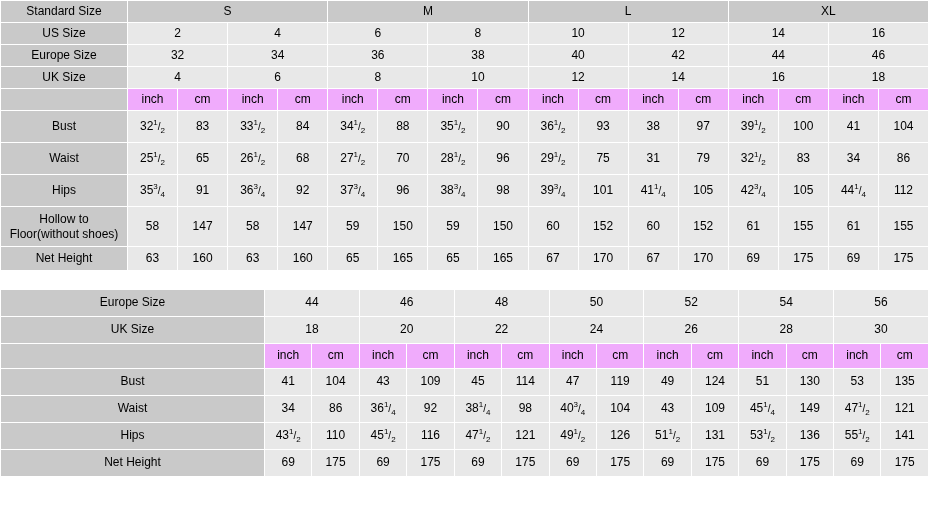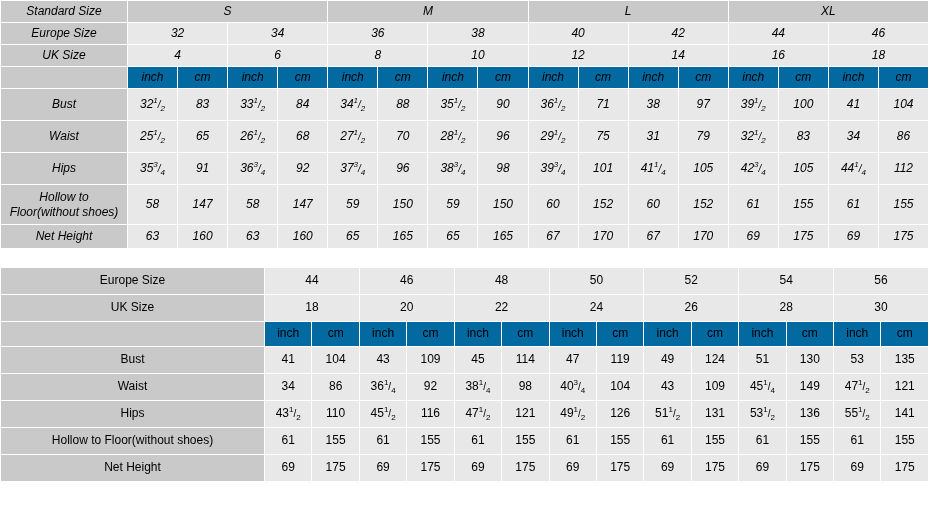--- a/index.html
+++ b/index.html
@@ -31,21 +31,21 @@
     font-size: 12px;
     line-height: 1.15;
   }
   .hdr {
     background: #c9c9c9;
   }
   .cell {
     background: #e8e8e8;
   }
   .unit {
-    background: #0369a1;
+    background: #f0abfc;
     font-size: 11px;
   }
   .blank {
     background: #c9c9c9;
   }
   .gap {
     height: 18px;
     background: #ffffff;
   }
   .frac {
@@ -60,21 +60,21 @@
   }
   .frac sub {
     font-size: 8px;
     vertical-align: sub;
     line-height: 0;
   }
   .slash {
     font-size: 10px;
   }
   
-  #table1 { width: 929px; font-style: italic; }
+  #table1 { width: 929px; }
   #table1 td.lblcol { width: 126px; }
   #table1 td.datacol { width: 50px; }
   #table1 tr.r-std td { height: 21px; }
   #table1 tr.r-us td { height: 21px; }
   #table1 tr.r-eu td { height: 21px; }
   #table1 tr.r-uk td { height: 21px; }
   #table1 tr.r-unit td { height: 21px; }
   #table1 tr.r-data td { height: 31px; }
   #table1 tr.r-hollow td { height: 39px; }
   #table1 tr.r-net td { height: 23px; }
@@ -93,20 +93,31 @@
 <div class="wrap">
 
   <table id="table1" class="size-table">
     <tbody>
       <tr class="r-std">
         <td class="hdr lblcol">Standard Size</td>
         <td class="hdr" colspan="4">S</td>
         <td class="hdr" colspan="4">M</td>
         <td class="hdr" colspan="4">L</td>
         <td class="hdr" colspan="4">XL</td>
+      </tr>
+      <tr class="r-us">
+        <td class="hdr lblcol">US Size</td>
+        <td class="cell" colspan="2">2</td>
+        <td class="cell" colspan="2">4</td>
+        <td class="cell" colspan="2">6</td>
+        <td class="cell" colspan="2">8</td>
+        <td class="cell" colspan="2">10</td>
+        <td class="cell" colspan="2">12</td>
+        <td class="cell" colspan="2">14</td>
+        <td class="cell" colspan="2">16</td>
       </tr>
       <tr class="r-eu">
         <td class="hdr lblcol">Europe Size</td>
         <td class="cell" colspan="2">32</td>
         <td class="cell" colspan="2">34</td>
         <td class="cell" colspan="2">36</td>
         <td class="cell" colspan="2">38</td>
         <td class="cell" colspan="2">40</td>
         <td class="cell" colspan="2">42</td>
         <td class="cell" colspan="2">44</td>
@@ -146,21 +157,21 @@
         <td class="hdr lblcol">Bust</td>
         <td class="cell">32<span class="frac"><sup>1</sup><span class="slash">/</span><sub>2</sub></span></td>
         <td class="cell">83</td>
         <td class="cell">33<span class="frac"><sup>1</sup><span class="slash">/</span><sub>2</sub></span></td>
         <td class="cell">84</td>
         <td class="cell">34<span class="frac"><sup>1</sup><span class="slash">/</span><sub>2</sub></span></td>
         <td class="cell">88</td>
         <td class="cell">35<span class="frac"><sup>1</sup><span class="slash">/</span><sub>2</sub></span></td>
         <td class="cell">90</td>
         <td class="cell">36<span class="frac"><sup>1</sup><span class="slash">/</span><sub>2</sub></span></td>
-        <td class="cell">71</td>
+        <td class="cell">93</td>
         <td class="cell">38</td>
         <td class="cell">97</td>
         <td class="cell">39<span class="frac"><sup>1</sup><span class="slash">/</span><sub>2</sub></span></td>
         <td class="cell">100</td>
         <td class="cell">41</td>
         <td class="cell">104</td>
       </tr>
       <tr class="r-data">
         <td class="hdr lblcol">Waist</td>
         <td class="cell">25<span class="frac"><sup>1</sup><span class="slash">/</span><sub>2</sub></span></td>
@@ -331,37 +342,20 @@
         <td class="cell">49<span class="frac"><sup>1</sup><span class="slash">/</span><sub>2</sub></span></td>
         <td class="cell">126</td>
         <td class="cell">51<span class="frac"><sup>1</sup><span class="slash">/</span><sub>2</sub></span></td>
         <td class="cell">131</td>
         <td class="cell">53<span class="frac"><sup>1</sup><span class="slash">/</span><sub>2</sub></span></td>
         <td class="cell">136</td>
         <td class="cell">55<span class="frac"><sup>1</sup><span class="slash">/</span><sub>2</sub></span></td>
         <td class="cell">141</td>
       </tr>
       <tr>
-        <td class="hdr lblcol2">Hollow to Floor(without shoes)</td>
-        <td class="cell">61</td>
-        <td class="cell">155</td>
-        <td class="cell">61</td>
-        <td class="cell">155</td>
-        <td class="cell">61</td>
-        <td class="cell">155</td>
-        <td class="cell">61</td>
-        <td class="cell">155</td>
-        <td class="cell">61</td>
-        <td class="cell">155</td>
-        <td class="cell">61</td>
-        <td class="cell">155</td>
-        <td class="cell">61</td>
-        <td class="cell">155</td>
-      </tr>
-      <tr>
         <td class="hdr lblcol2">Net Height</td>
         <td class="cell">69</td>
         <td class="cell">175</td>
         <td class="cell">69</td>
         <td class="cell">175</td>
         <td class="cell">69</td>
         <td class="cell">175</td>
         <td class="cell">69</td>
         <td class="cell">175</td>
         <td class="cell">69</td>

